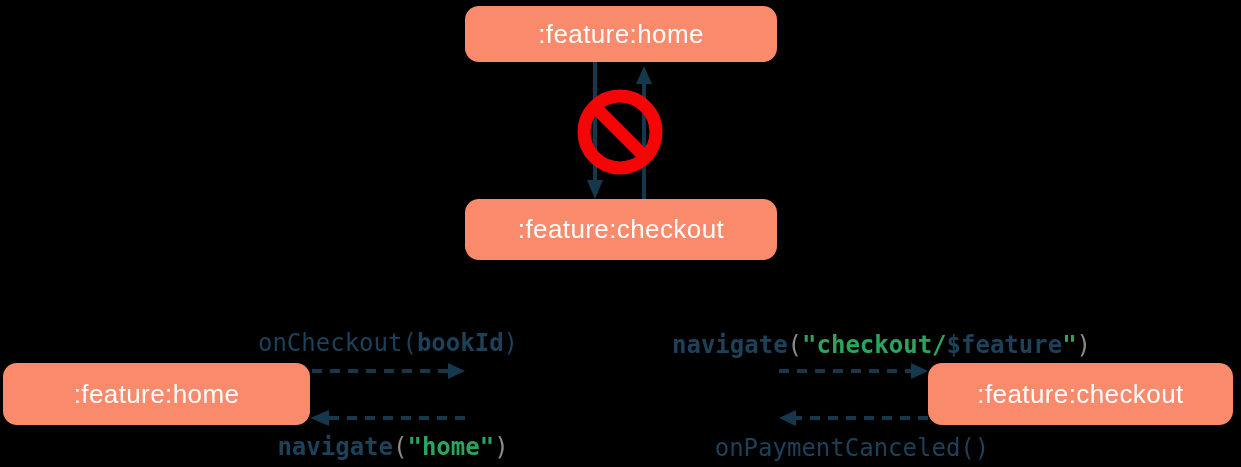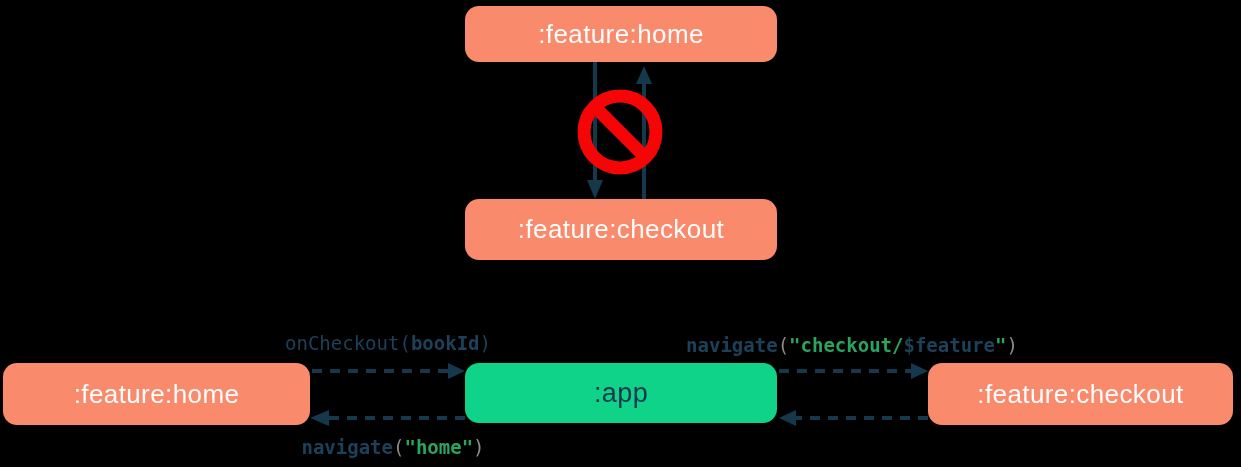--- a/index.html
+++ b/index.html
@@ -19,21 +19,21 @@
     overflow:hidden;font-family:"Liberation Sans",sans-serif;
   }
   .module-box{
     position:absolute;border-radius:14px;display:flex;align-items:center;
     justify-content:center;font-size:26px;letter-spacing:.4px;white-space:nowrap;
   }
   .feature{background:var(--module);color:var(--module-text);}
   .app{background:var(--app);color:var(--arrow);font-size:27px;}
   .arrow-svg{position:absolute;display:block;}
   .code-label{
-    position:absolute;font-family:"DejaVu Sans Mono",monospace;font-size:19px;
+    position:absolute;font-family:"DejaVu Sans Mono",monospace;font-size:24px;
     text-align:center;white-space:nowrap;line-height:26px;
   }
   .tok-navy{color:var(--code-navy);}
   .tok-green{color:var(--code-green);}
   .tok-gray{color:var(--code-gray);}
   .b{font-weight:bold;}
   .no-entry{position:absolute;left:577px;top:89px;width:86px;height:86px;z-index:5;}
 </style>
 </head>
 <body>
@@ -60,23 +60,20 @@
 
   <svg class="no-entry" viewBox="0 0 86 86">
     <circle cx="43" cy="43" r="36" fill="none" stroke="var(--forbidden)" stroke-width="13"></circle>
     <line x1="19" y1="19" x2="67" y2="67" stroke="var(--forbidden)" stroke-width="13"></line>
   </svg>
 
   <div class="module-box feature" style="left:3px;top:363px;width:307px;height:62px;">
     <span>:feature:home</span>
   </div>
 
-  <div class="module-box app" style="left:465px;top:363px;width:312px;height:60px;">
-    <span>:app</span>
-  </div>
 
   <div class="module-box feature" style="left:928px;top:363px;width:305px;height:62px;">
     <span>:feature:checkout</span>
   </div>
 
   <svg class="arrow-svg" style="left:312px;top:361px;" width="153" height="20" viewBox="0 0 153 20">
     <line x1="0" y1="10" x2="136" y2="10" stroke="var(--arrow)" stroke-width="4" stroke-dasharray="10 8"></line>
     <polygon points="136,2 136,18 153,10" fill="var(--arrow)"></polygon>
   </svg>
 
@@ -100,14 +97,17 @@
   </div>
 
   <div class="code-label" style="left:243px;top:434px;width:300px;">
     <span class="tok-navy b">navigate</span><span class="tok-gray">(</span><span class="tok-green b">"home"</span><span class="tok-gray">)</span>
   </div>
 
   <div class="code-label" style="left:672px;top:332px;width:360px;">
     <span class="tok-navy b">navigate</span><span class="tok-gray">(</span><span class="tok-green b">"checkout/</span><span class="tok-navy b">$feature</span><span class="tok-green b">"</span><span class="tok-gray">)</span>
   </div>
 
+  <div class="code-label" style="left:702px;top:435px;width:300px;">
+    <span class="tok-navy">onPaymentCanceled()</span>
+  </div>
 
 </div>
 
 </body></html>

